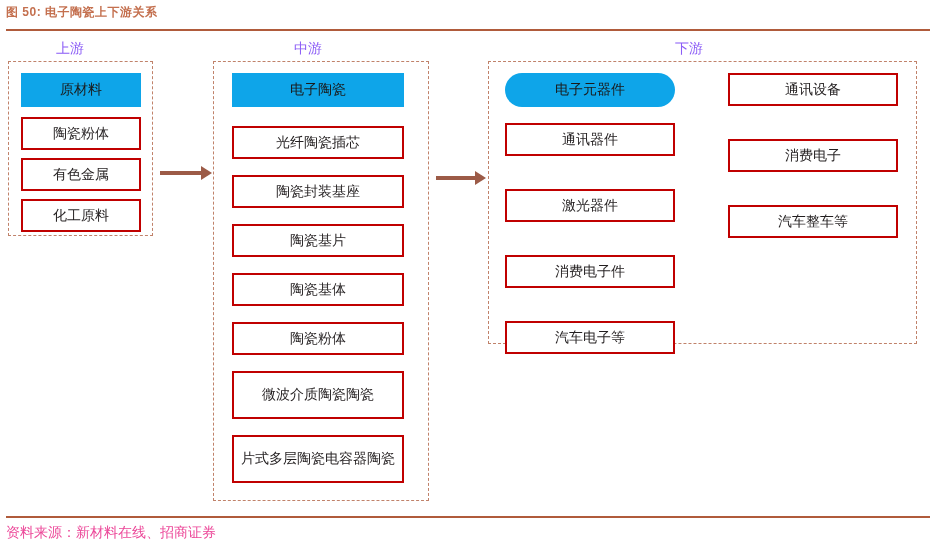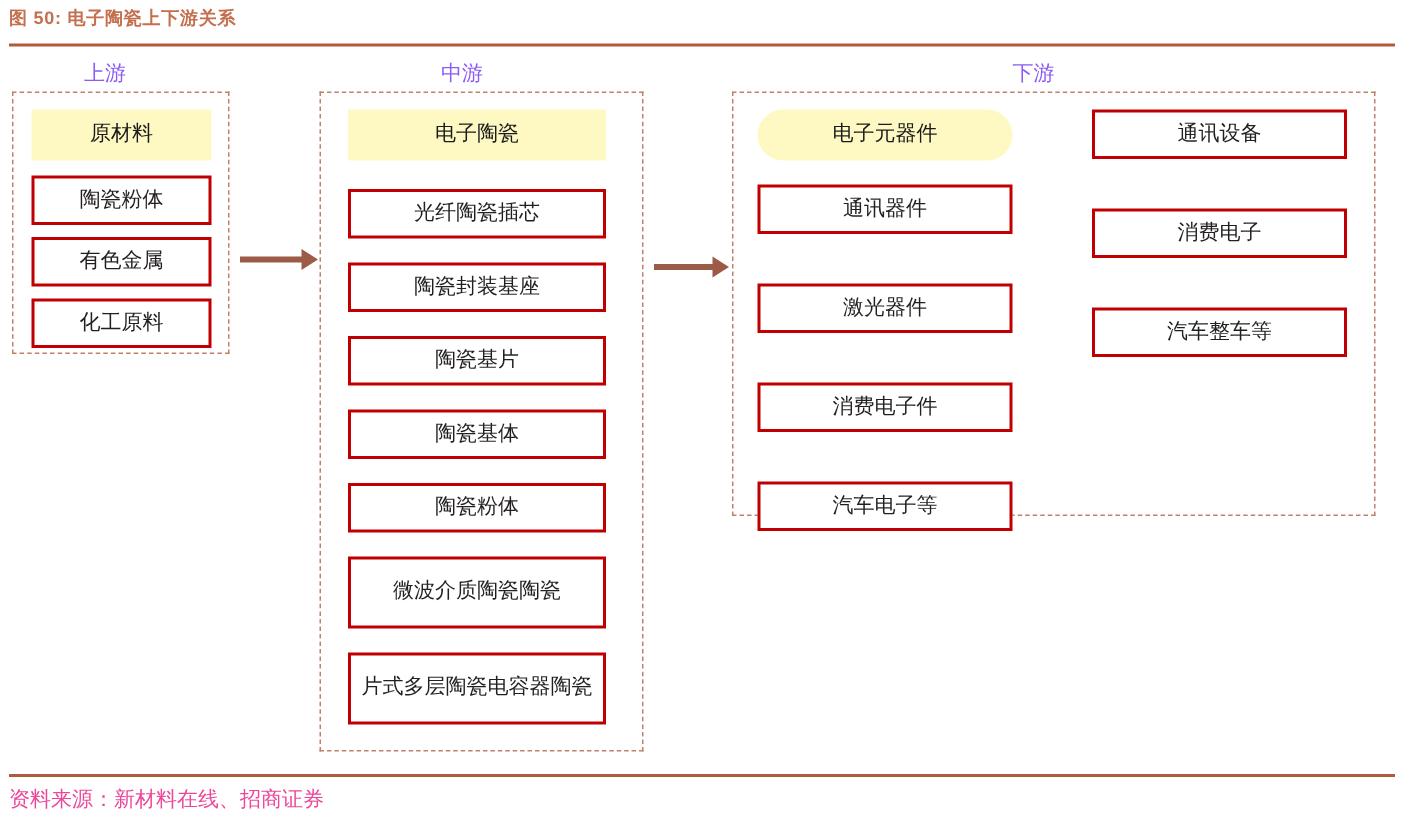--- a/index.html
+++ b/index.html
@@ -76,21 +76,21 @@
     display: flex;
     align-items: center;
     justify-content: center;
     text-align: center;
     font-size: 14px;
     line-height: 1.25;
     color: #231f20;
     font-family: "Liberation Serif", "DejaVu Serif", serif;
   }
   .node.header {
-    background: #fef9c3;
+    background: #0ea5e9;
     border: none;
     color: #1a1a1a;
     height: 34px;
   }
   .node.item {
     background: #ffffff;
     border: 2px solid #C00000;
     height: 33px;
   }
   .node.item.two-line {

